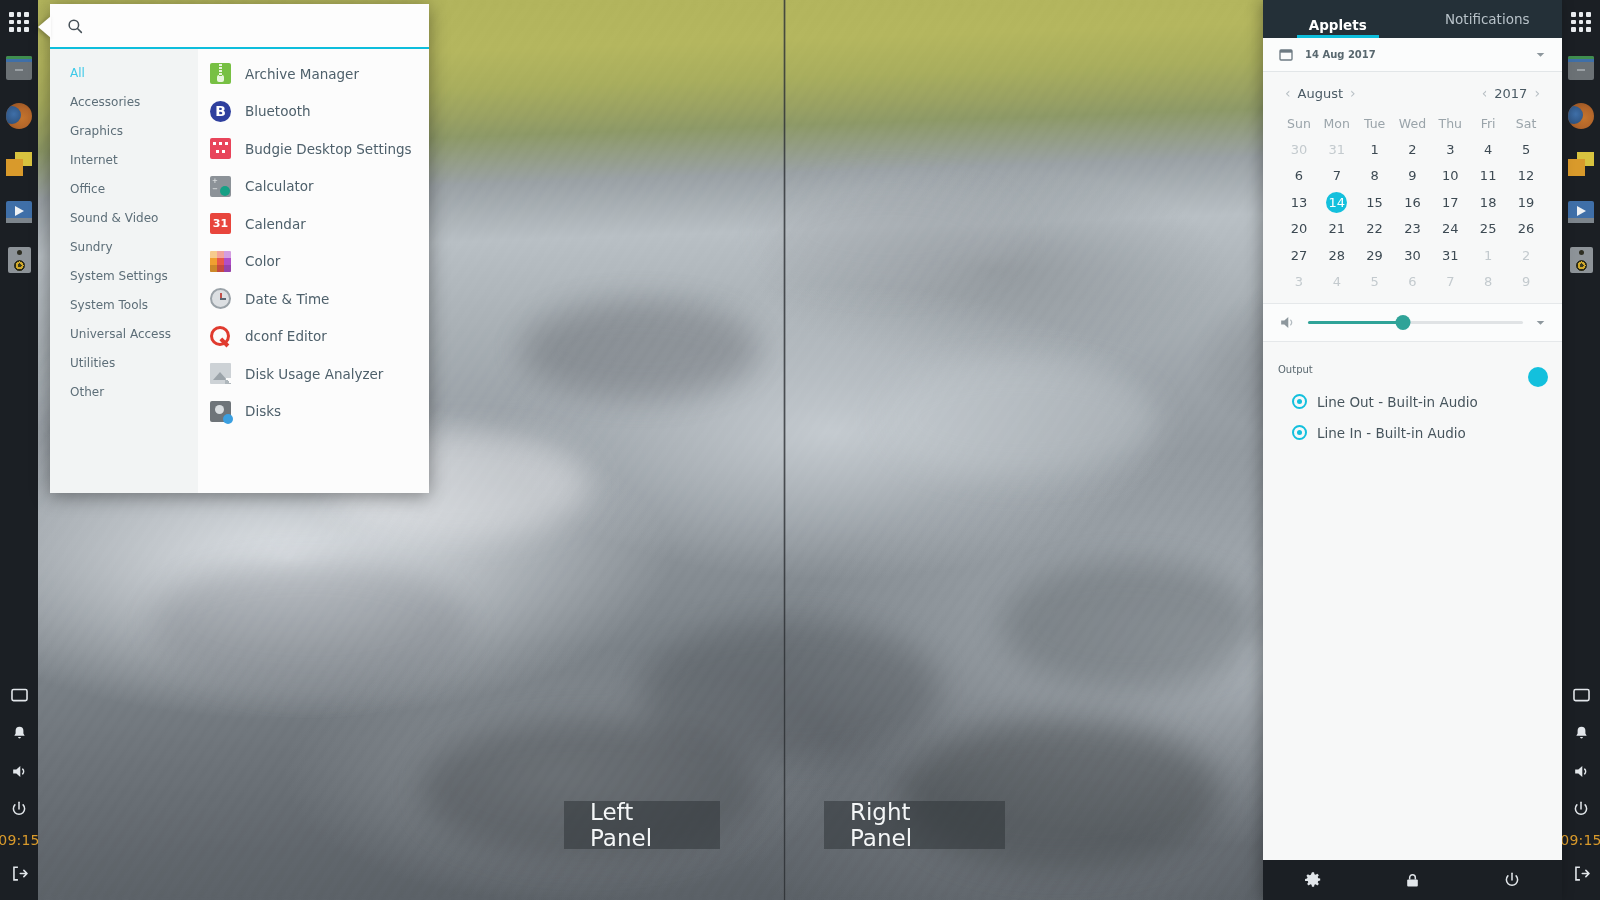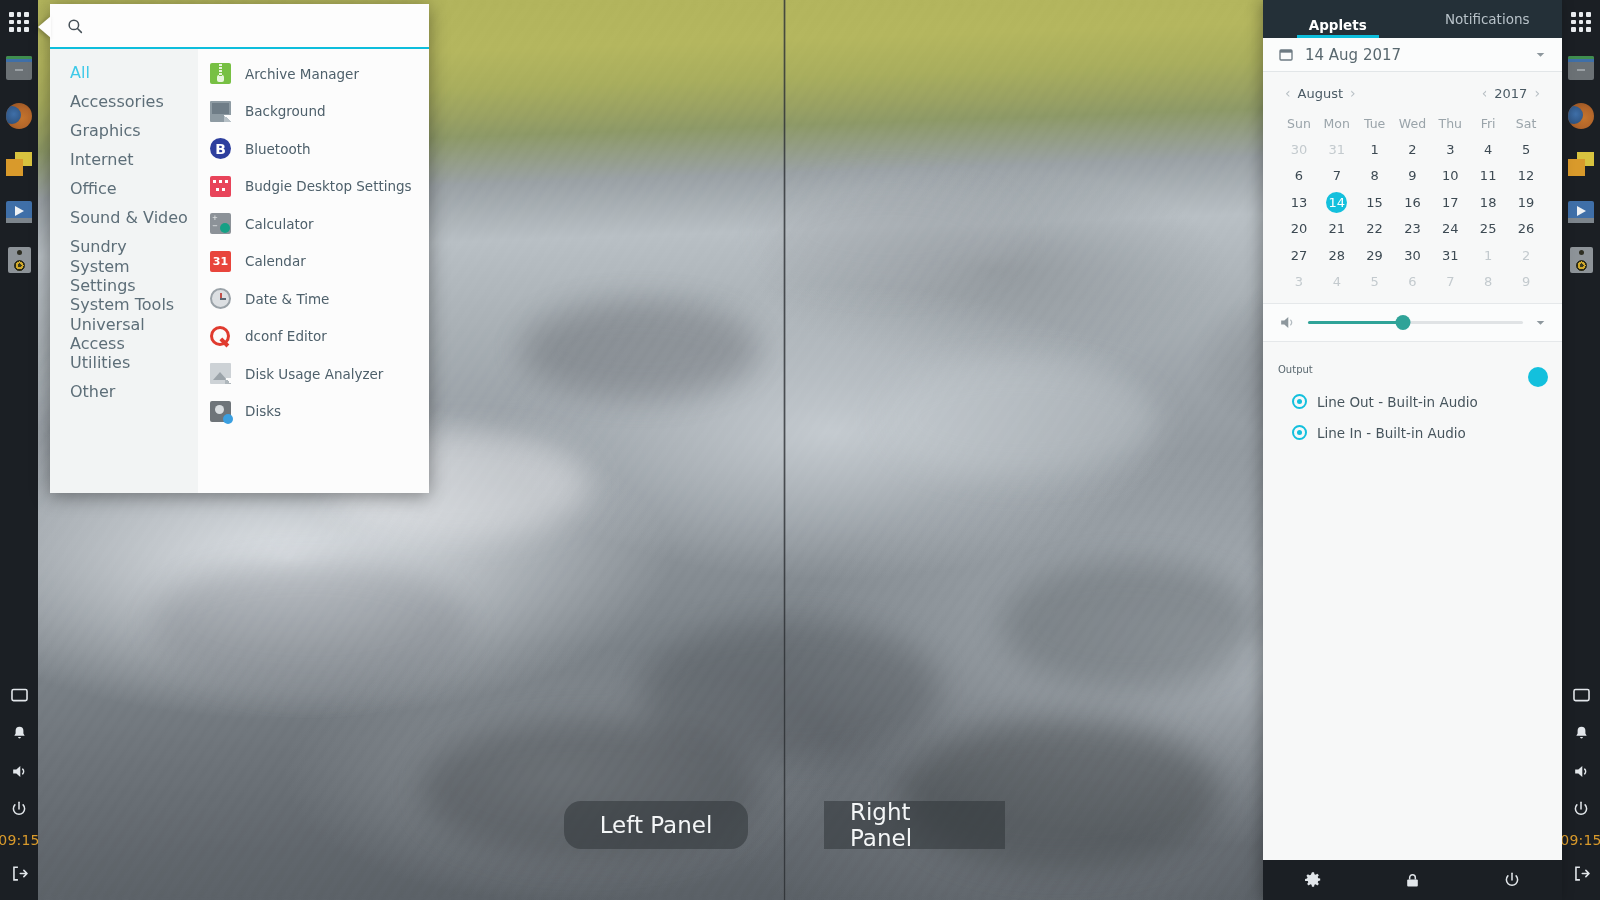--- a/index.html
+++ b/index.html
@@ -125,21 +125,21 @@
   #search-icon{ width:18px; height:18px; margin-left:4px; }
   #search-input{
     flex:1; border:0; outline:0; background:transparent;
     font-family:"DejaVu Sans", sans-serif; font-size:14px; color:#3a4750;
     padding-left:10px;
   }
   #menu-body{ flex:1; display:flex; min-height:0; }
   #cat-list{ width:148px; flex:0 0 148px; background:#f2f4f4; padding-top:9px; }
   .cat-item{
     height:29px; display:flex; align-items:center; padding-left:20px;
-    font-size:16px; color:#5d6e78; cursor:default;
+    font-size:12px; color:#5d6e78; cursor:default;
   }
   .cat-item.active{ color:#3dc9e8; }
   #app-list{ flex:1; background:#fcfcfc; padding-top:6px; overflow:hidden; }
   .app-item{ height:37.5px; display:flex; align-items:center; padding-left:12px; gap:14px; }
   .app-item .label{ font-size:13.5px; color:#4e606b; }
   .app-ico{ width:21px; height:21px; flex:0 0 21px; position:relative; }
 
   .ai-archive{ background:#77c043; border-radius:2px; }
   .ai-archive::after{ content:""; position:absolute; left:9px; top:1px; width:3px; height:12px;
     background:repeating-linear-gradient(to bottom,#e8f5dd 0 2px,#77c043 2px 3px); }
@@ -208,21 +208,21 @@
   .raven-tab{ flex:1; display:flex; align-items:center; justify-content:center; position:relative;
     color:#b8c2c9; font-size:13.5px; }
   .raven-tab.active{ color:#ffffff; font-weight:bold;margin-top:12px; }
   .raven-tab.active::after{ content:""; position:absolute; left:34px; right:34px; bottom:0; height:3px; background:#0dbedc; }
   #raven-body{ flex:1; background:#f7f8f8; overflow:hidden; }
   #raven-bottom{ height:40px; flex:0 0 40px; background:#1b1f24; display:flex; }
   #raven-bottom .rb-btn{ flex:1; display:flex; align-items:center; justify-content:center; }
 
   .raven-head{ height:34px; display:flex; align-items:center; gap:11px; padding:0 15px; background:#fbfcfc;
     border-bottom:1px solid #e2e6e8; }
-  .raven-head .ttl{ font-size:15px; color:#59686f; font-weight:normal; }
+  .raven-head .ttl{ font-size:10px; color:#59686f; font-weight:bold; }
   .raven-head .chev{ margin-left:auto; }
 
   
   #calendar{ padding:7px 17px 8px; }
   .cal-nav{ display:flex; align-items:center; height:28px; font-size:13px; color:#4a5a64; }
   .cal-nav .arrow{ color:#b7bfc4; font-size:14px; padding:0 5px; }
   .cal-nav .mon{ padding:0 2px; }
   .cal-nav .right{ margin-left:auto; display:flex; align-items:center; }
   table.cal{ width:100%; border-collapse:collapse; margin-top:4px; }
   table.cal th{ font-size:12.5px; color:#9aa4aa; font-weight:normal; height:25px; }
@@ -254,21 +254,21 @@
   .radio::after{ content:""; position:absolute; left:3px; top:3px; width:5px; height:5px; border-radius:50%; background:#13c0dd; }
 
   
   .panel-label{
     position:absolute; z-index:30;
     background:rgba(48,52,56,.55);
     color:#f4f6f7; font-size:23px;
     display:flex; align-items:center; justify-content:center;
     height:48px; padding:0 26px;
   }
-  #label-left{ left:564px; top:801px; width:184px;border-radius:17px; }
+  #label-left{ left:564px; top:801px; width:156px; }
   #label-right{ left:824px; top:801px; width:181px; }
 
   svg{ display:block; }
 </style>
 </head>
 <body>
 
 <div id="wallpaper"></div>
 <div id="wallpaper-blobs">
   <i style="left:60px;  top:330px; width:300px; height:120px; background:rgba(235,239,242,.55);"></i>
@@ -470,38 +470,38 @@
           <span>Other</span>
         </div>
     </div>
 
     <div id="app-list">
       <div class="app-item">
         <span class="app-ico ai-archive"></span>
         <span class="label">Archive Manager</span>
       </div>
       <div class="app-item">
-        <span class="app-ico ai-background"></span>
-        <span class="label">Background</span>
-      </div>
-      <div class="app-item">
         <span class="app-ico ai-bluetooth"></span>
         <span class="label">Bluetooth</span>
       </div>
       <div class="app-item">
         <span class="app-ico ai-budgie"></span>
         <span class="label">Budgie Desktop Settings</span>
       </div>
       <div class="app-item">
         <span class="app-ico ai-calculator"></span>
         <span class="label">Calculator</span>
       </div>
       <div class="app-item">
         <span class="app-ico ai-calendar"></span>
         <span class="label">Calendar</span>
+      </div>
+      <div class="app-item">
+        <span class="app-ico ai-color"></span>
+        <span class="label">Color</span>
       </div>
       <div class="app-item">
         <span class="app-ico ai-datetime"></span>
         <span class="label">Date &amp; Time</span>
       </div>
       <div class="app-item">
         <span class="app-ico ai-dconf"></span>
         <span class="label">dconf Editor</span>
       </div>
       <div class="app-item">

